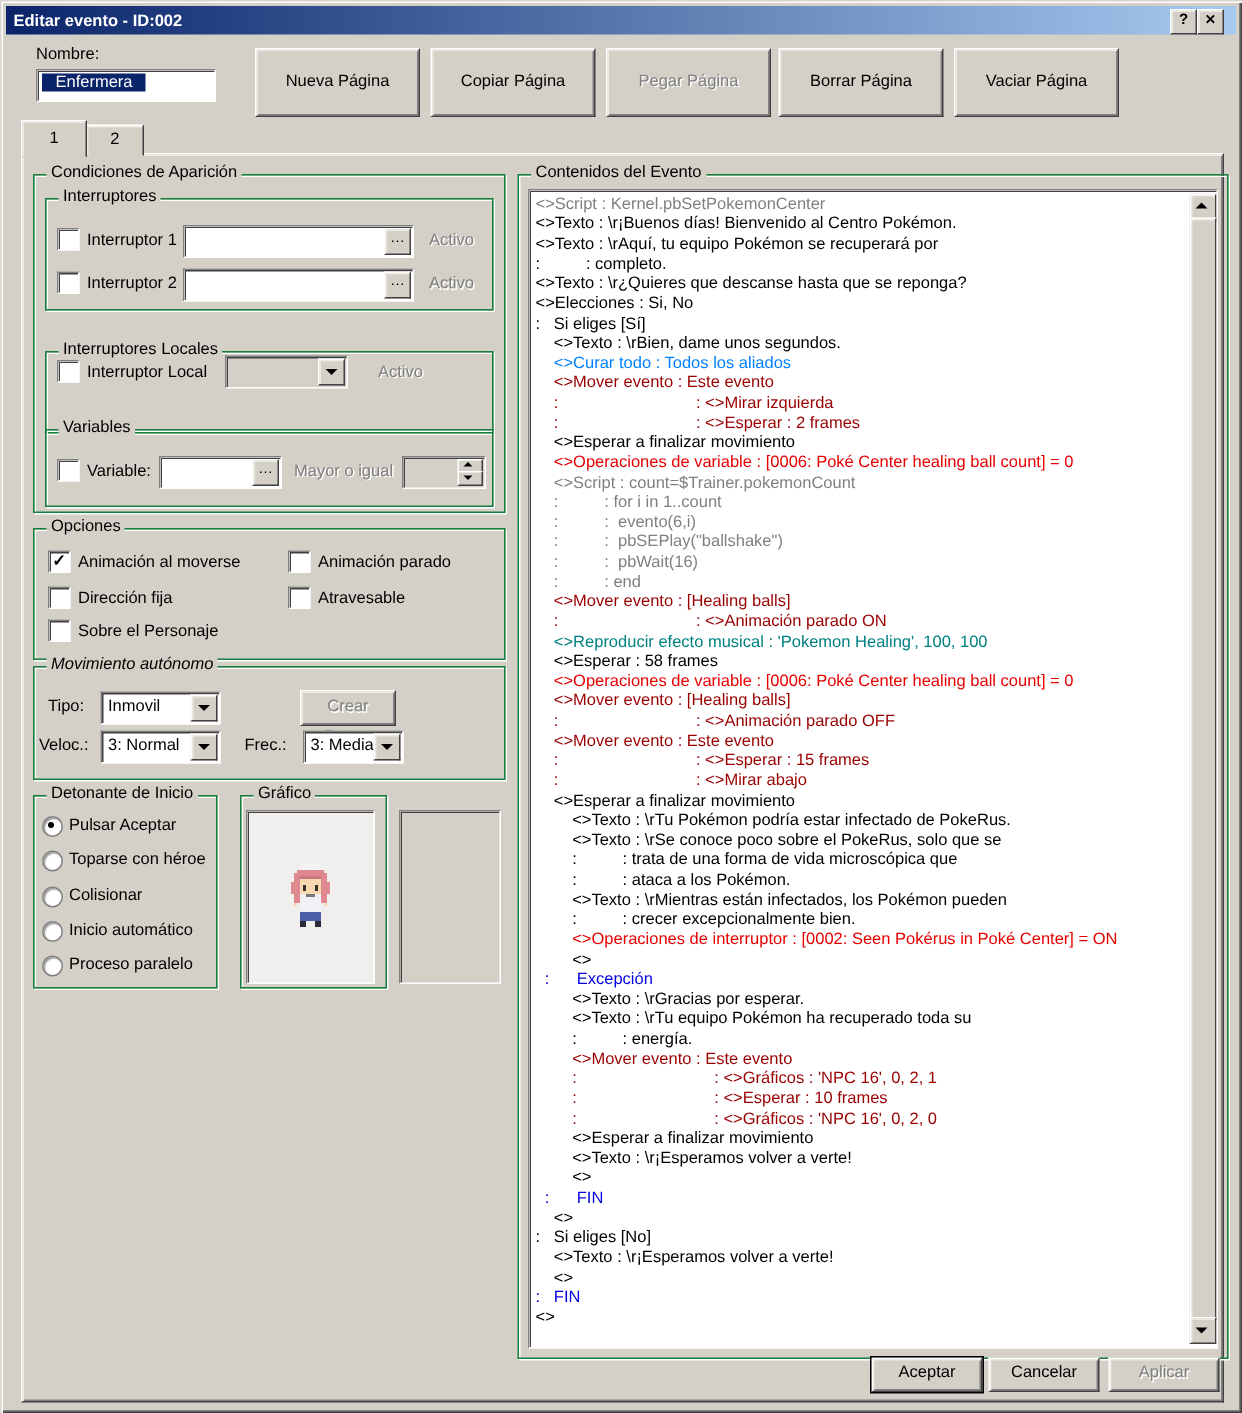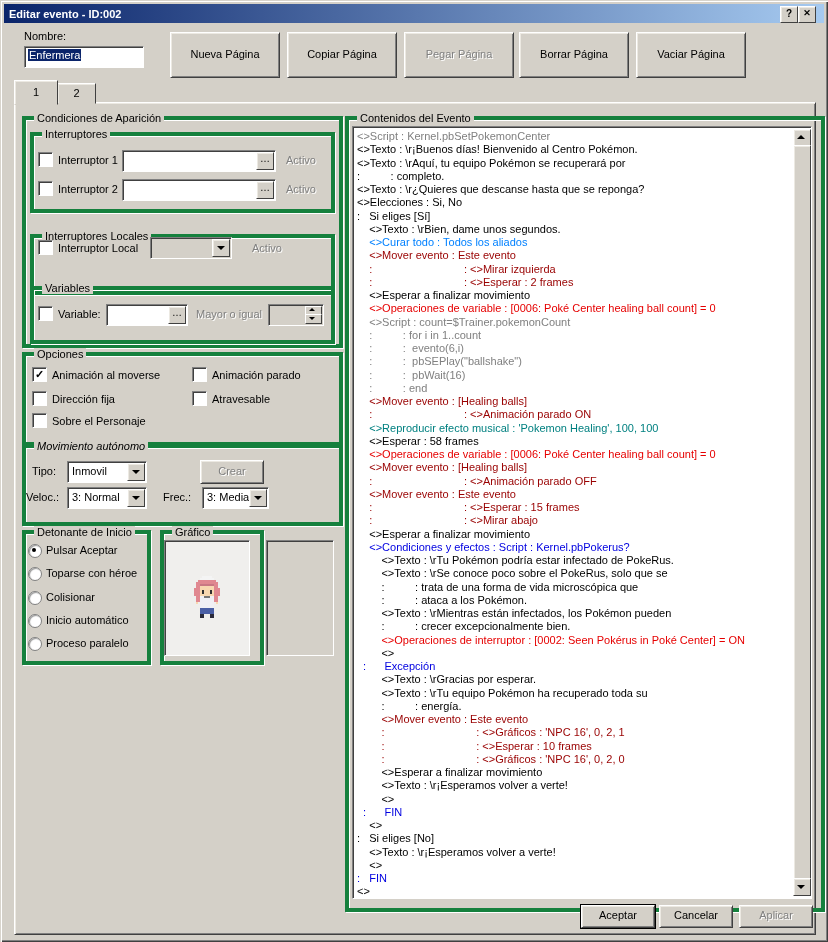--- a/index.html
+++ b/index.html
@@ -9,21 +9,21 @@
     font-size:11px;color:#000;}
   .titlebar{position:absolute;left:4px;top:4px;right:4px;height:19px;display:flex;align-items:center;
     padding-left:5px;color:#fff;font-weight:bold;}
   .tb-btn{position:absolute;top:2px;width:16px;height:15px;background:#D4D0C8;color:#000;
     border:1px solid;border-color:#fff #404040 #404040 #fff;box-shadow:inset 1px 1px 0 #ECE9E2;
     font-size:10px;font-weight:bold;text-align:center;line-height:13px;}
   .btn{position:absolute;background:#D4D0C8;border:1px solid;border-color:#fff #404040 #404040 #fff;
     box-shadow:inset 1px 1px 0 #ECE9E2,inset -1px -1px 0 #808080;text-align:center;}
   .btn.default{outline:1px solid #000;}
   .disabled-text{color:#808080;text-shadow:1px 1px 0 #fff;}
-  .group{position:absolute;border:4px solid #15803d;box-shadow:inset 1px 1px 0 #fff,1px 1px 0 #fff;}
+  .group{position:absolute;border:1px solid #15803d;box-shadow:inset 1px 1px 0 #fff,1px 1px 0 #fff;}
   .legend{position:absolute;top:-8px;left:8px;background:#D4D0C8;padding:0 3px;white-space:nowrap;}
   .lbl{position:absolute;white-space:nowrap;}
   .checkbox{position:absolute;width:13px;height:13px;background:#fff;border:1px solid;
     border-color:#808080 #fff #fff #808080;box-shadow:inset 1px 1px 0 #404040;
     font-size:11px;line-height:12px;text-align:center;font-weight:bold;}
   .checkbox.on::after{content:"✓";}
   .radio{position:absolute;width:12px;height:12px;border-radius:50%;background:#fff;
     border:1px solid #808080;box-shadow:inset 1px 1px 1px #9a9a9a;}
   .radio.on::after{content:"";position:absolute;left:3px;top:3px;width:4px;height:4px;border-radius:50%;background:#000;}
   .field{position:absolute;background:#fff;border:1px solid;border-color:#808080 #fff #fff #808080;
@@ -61,21 +61,21 @@
 <div class="window">
 
   <div class="titlebar" id="titlebar" style="background: linear-gradient(to right, rgb(10, 36, 106), rgb(166, 202, 240));">
     <span>Editar evento - ID:002</span>
     <span class="tb-btn" style="right:26px;">?</span>
     <span class="tb-btn" style="right:8px;font-size:9px;">✕</span>
   </div>
 
   <div class="lbl" style="left:24px;top:30px;">Nombre:</div>
   <div class="field" style="left:24px;top:46px;width:118px;height:20px;">
-    <span class="selhl" style="position:absolute;left:3px;top:2px;padding:0 1px;">Enfermera</span>
+    <span class="selhl" style="position:absolute;left:3px;top:2px;padding:0 9px;">Enfermera</span>
   </div>
 
   <div class="btn" style="left:170px;top:32px;width:108px;height:44px;line-height:42px;"><span>Nueva Página</span></div>
   <div class="btn" style="left:287px;top:32px;width:108px;height:44px;line-height:42px;"><span>Copiar Página</span></div>
   <div class="btn" style="left:404px;top:32px;width:108px;height:44px;line-height:42px;"><span class="disabled-text">Pegar Página</span></div>
   <div class="btn" style="left:519px;top:32px;width:108px;height:44px;line-height:42px;"><span>Borrar Página</span></div>
   <div class="btn" style="left:636px;top:32px;width:108px;height:44px;line-height:42px;"><span>Vaciar Página</span></div>
 
   <div class="tab" style="left:14px;top:80px;width:42px;height:23px;line-height:22px;z-index:3;"><span>1</span></div>
   <div class="tab" style="left:57px;top:83px;width:37px;height:19px;line-height:18px;z-index:1;"><span>2</span></div>
@@ -246,21 +246,20 @@
         <div class="evline" style="color: rgb(153, 0, 0);">    :                              : &lt;&gt;Animación parado ON</div>
         <div class="evline" style="color: rgb(0, 128, 128);">    &lt;&gt;Reproducir efecto musical : 'Pokemon Healing', 100, 100</div>
         <div class="evline" style="color: rgb(0, 0, 0);">    &lt;&gt;Esperar : 58 frames</div>
         <div class="evline" style="color: rgb(230, 0, 0);">    &lt;&gt;Operaciones de variable : [0006: Poké Center healing ball count] = 0</div>
         <div class="evline" style="color: rgb(153, 0, 0);">    &lt;&gt;Mover evento : [Healing balls]</div>
         <div class="evline" style="color: rgb(153, 0, 0);">    :                              : &lt;&gt;Animación parado OFF</div>
         <div class="evline" style="color: rgb(153, 0, 0);">    &lt;&gt;Mover evento : Este evento</div>
         <div class="evline" style="color: rgb(153, 0, 0);">    :                              : &lt;&gt;Esperar : 15 frames</div>
         <div class="evline" style="color: rgb(153, 0, 0);">    :                              : &lt;&gt;Mirar abajo</div>
         <div class="evline" style="color: rgb(0, 0, 0);">    &lt;&gt;Esperar a finalizar movimiento</div>
-        <div class="evline" style="color: rgb(0, 0, 224);">    &lt;&gt;Condiciones y efectos : Script : Kernel.pbPokerus?</div>
         <div class="evline" style="color: rgb(0, 0, 0);">        &lt;&gt;Texto : \rTu Pokémon podría estar infectado de PokeRus.</div>
         <div class="evline" style="color: rgb(0, 0, 0);">        &lt;&gt;Texto : \rSe conoce poco sobre el PokeRus, solo que se</div>
         <div class="evline" style="color: rgb(0, 0, 0);">        :          : trata de una forma de vida microscópica que</div>
         <div class="evline" style="color: rgb(0, 0, 0);">        :          : ataca a los Pokémon.</div>
         <div class="evline" style="color: rgb(0, 0, 0);">        &lt;&gt;Texto : \rMientras están infectados, los Pokémon pueden</div>
         <div class="evline" style="color: rgb(0, 0, 0);">        :          : crecer excepcionalmente bien.</div>
         <div class="evline" style="color: rgb(230, 0, 0);">        &lt;&gt;Operaciones de interruptor : [0002: Seen Pokérus in Poké Center] = ON</div>
         <div class="evline" style="color: rgb(0, 0, 0);">        &lt;&gt;</div>
         <div class="evline" style="color: rgb(0, 0, 224);">  :      Excepción</div>
         <div class="evline" style="color: rgb(0, 0, 0);">        &lt;&gt;Texto : \rGracias por esperar.</div>

